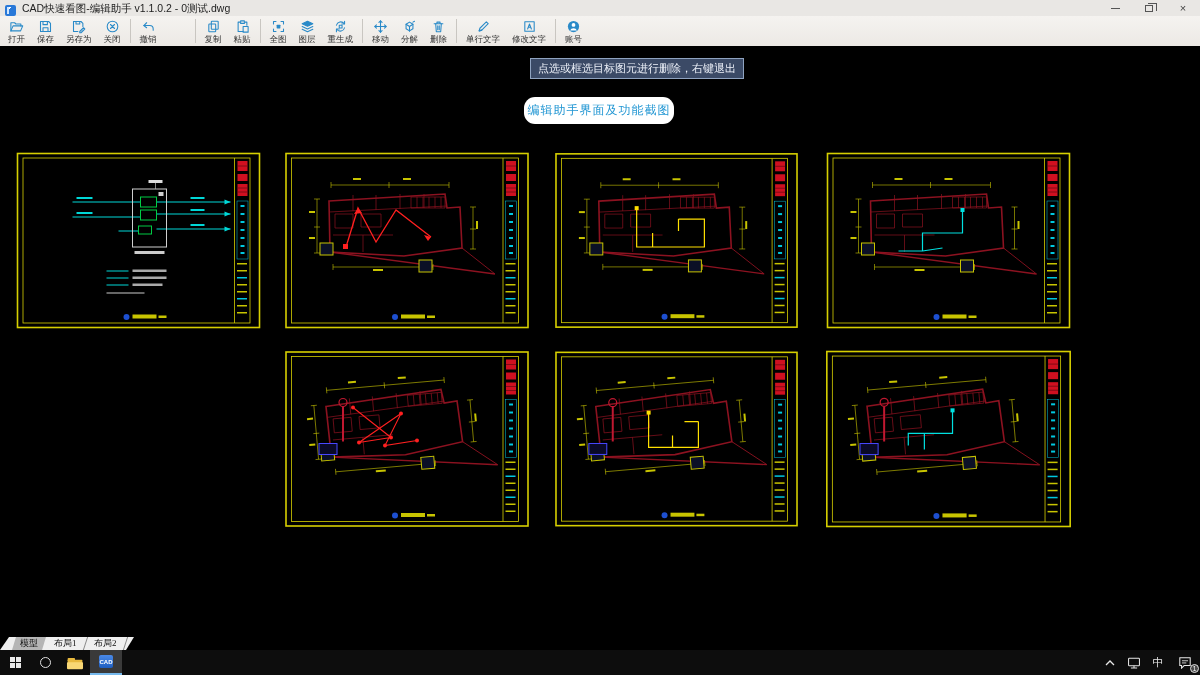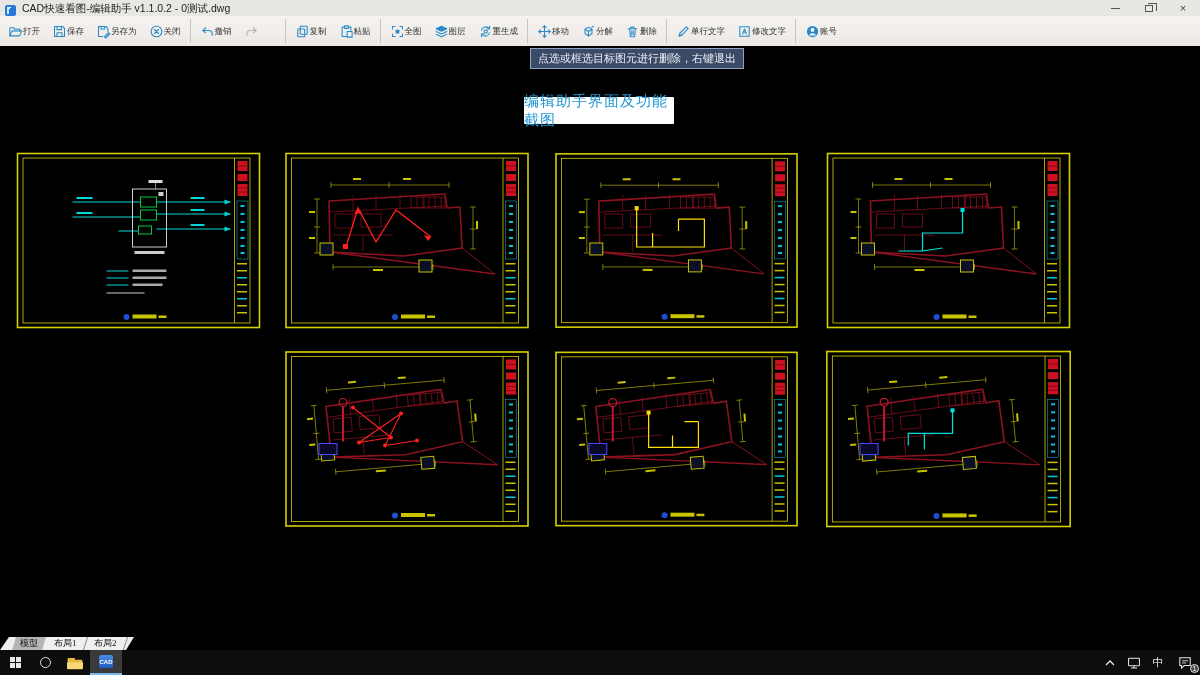--- a/index.html
+++ b/index.html
@@ -18,36 +18,36 @@
   .win-btn { width:34px; height:16px; display:flex; align-items:center; justify-content:center; color:#444; }
   .wc-min { width:9px; height:1px; background:#555; }
   .wc-restore { width:8px; height:7px; border:1px solid #555; position:relative; background:#e9e7e4; }
   .wc-restore::before { content:""; position:absolute; left:2px; top:-3px; width:8px; height:7px;
     border:1px solid #555; border-bottom:none; border-left:none; }
   .wc-close { font-size:11px; color:#444; line-height:1; }
 
   
   .toolbar { position:absolute; left:0; top:16px; width:1200px; height:30px;
     background:linear-gradient(#f5f3f0,#ece9e5); display:flex; align-items:center; padding-left:2px; }
-  .tb-btn { display:flex; flex-direction:row; align-items:center; 
+  .tb-btn { display:flex; flex-direction:column; align-items:center; justify-content:center;
     padding:0 6px; height:30px; cursor:default; }
   .tb-btn svg { width:15px; height:15px; display:block; }
   .tb-btn .lbl { font-size:8.5px; color:#333; line-height:1; margin-top:1px; white-space:nowrap; }
   .tb-btn.disabled .lbl { color:#a9a9a9;margin-top:48px; }
   .sep { width:1px; height:24px; background:#c9c6c1; margin:0 3px; flex:0 0 auto; }
   .ic { stroke:#2a8ac8; fill:none; stroke-width:1.7; stroke-linecap:round; stroke-linejoin:round; }
   .disabled .ic { stroke:#b2b2b2; }
 
   
   .canvas { position:absolute; left:0; top:46px; width:1200px; height:591px; background:#000; }
-  .tooltip { position:absolute; left:530px; top:2px; background:#3b4a66; border:1px solid #8fa3c0;
+  .tooltip { position:absolute; left:530px; top:12px; background:#3b4a66; border:1px solid #8fa3c0;
     color:#eef2fa; font-size:11px; padding:2px 7px; white-space:nowrap; }
   .canvas-label { position:absolute; left:524px; top:51px; width:150px; height:27px; background:#ffffff;
-    border-radius:1px; display:flex; align-items:center; justify-content:center;
-    font-size:15px; letter-spacing:1px; }
+    border-radius:11px; display:flex; align-items:center; justify-content:center;
+    font-size:12px; letter-spacing:1px; }
   .thumb { position:absolute; background:#000; }
   .thumb svg { width:100%; height:100%; display:block; }
   .t1{left:12px;top:105px;width:253px;height:179px}
   .t2{left:283px;top:105px;width:248px;height:179px}
   .t3{left:553px;top:105px;width:247px;height:179px}
   .t4{left:822px;top:105px;width:253px;height:179px}
   .t5{left:283px;top:303px;width:248px;height:180px}
   .t6{left:553px;top:303px;width:247px;height:180px}
   .t7{left:822px;top:303px;width:253px;height:180px}
 

